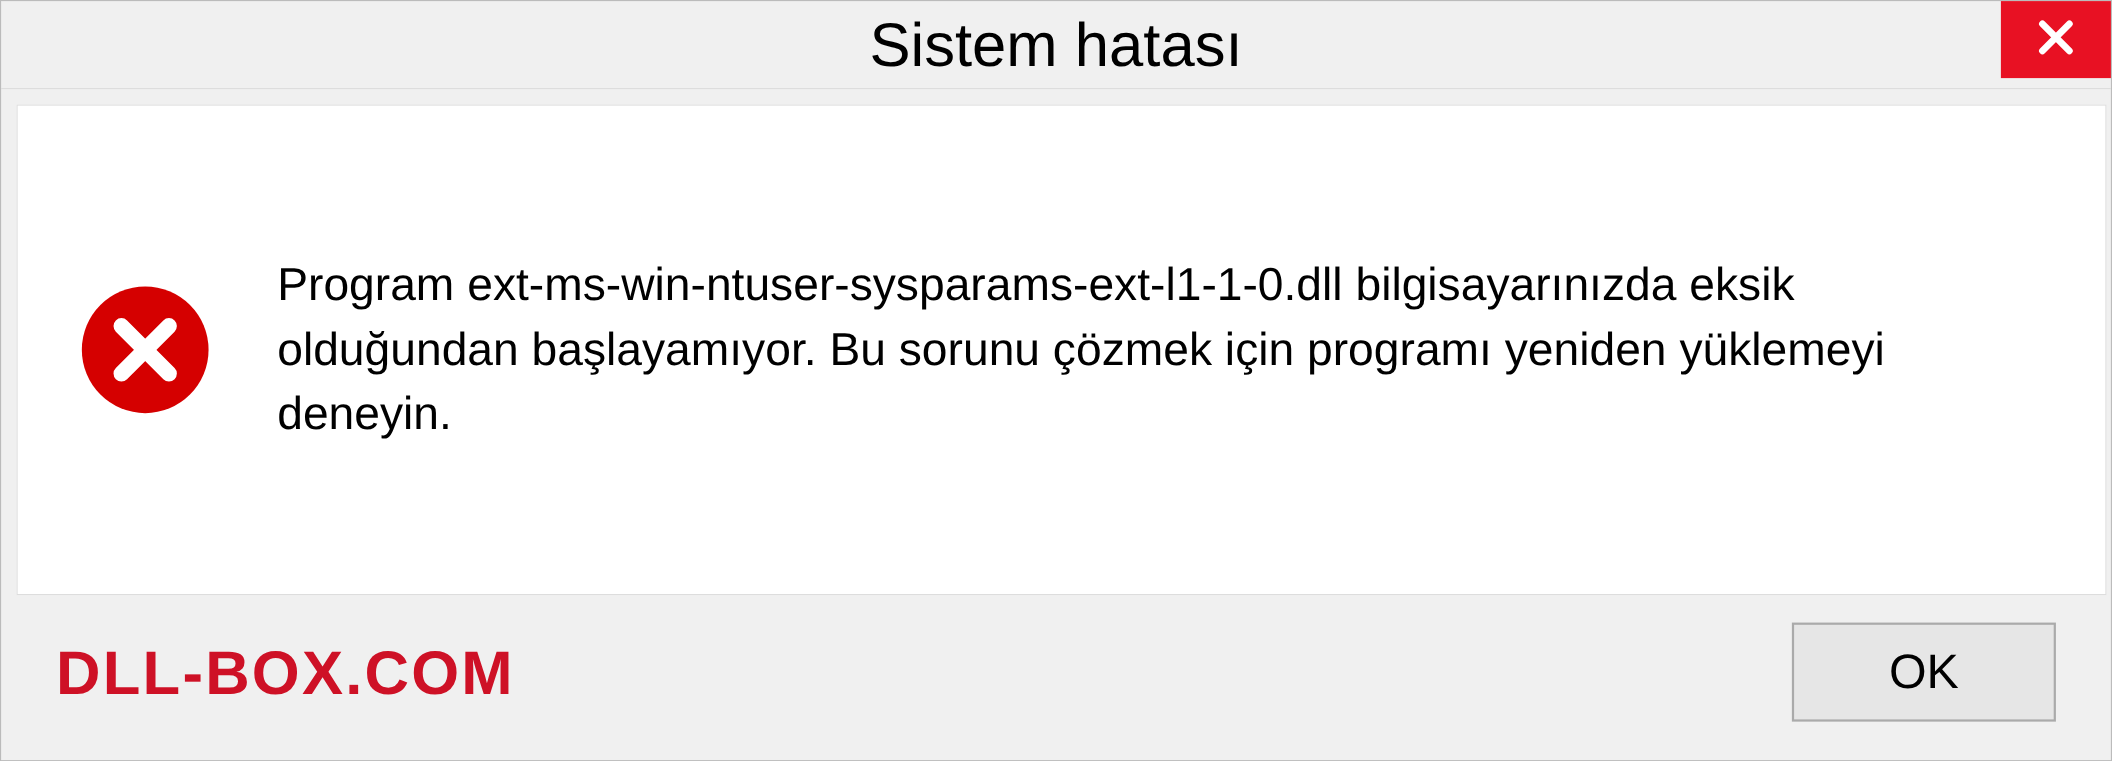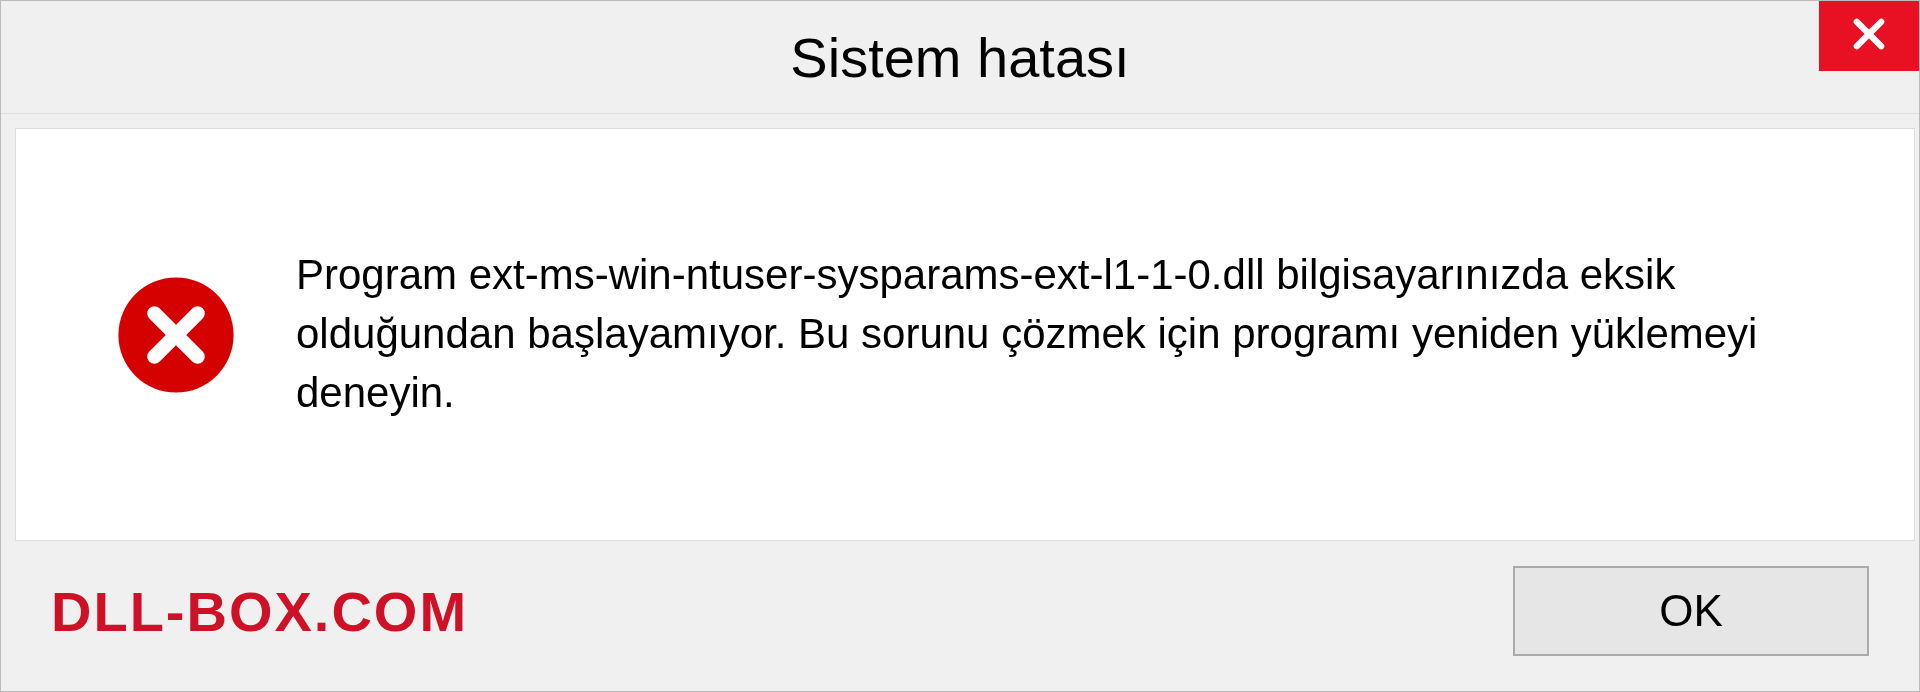--- a/index.html
+++ b/index.html
@@ -22,21 +22,21 @@
       bottom: 0;
       background: #f0f0f0;
       border: 1px solid #bbb;
       display: flex;
       flex-direction: column;
     }
     .titlebar {
       display: flex;
       align-items: center;
       justify-content: center;
-      height: 113px;
+      height: 80px;
       position: relative;
       border-bottom: 1px solid #ddd;
     }
     .titlebar .title {
       font-size: 56px;
       color: #000;
       font-weight: 400;
     }
     .close-btn {
       position: absolute;
@@ -54,21 +54,21 @@
       width: 42px;
       height: 42px;
     }
     .content {
       flex: 1;
       background: #ffffff;
       margin: 14px 4px 0 14px;
       border: 1px solid #ddd;
       display: flex;
       align-items: center;
-      padding: 40px 80px 40px 100px;
+      padding: 40px 80px 40px 56px;
       position: relative;
     }
     .error-icon {
       flex-shrink: 0;
       width: 120px;
       height: 120px;
       margin-right: 60px;
       display: flex;
       align-items: center;
       justify-content: center;
@@ -91,21 +91,21 @@
       height: 150px;
     }
     .watermark {
       font-size: 56px;
       font-weight: 900;
       color: #ce1126;
       letter-spacing: 2px;
       font-family: Arial Black, Arial, sans-serif;
     }
     .ok-btn {
-      width: 356px;
+      width: 240px;
       height: 90px;
       background: #e6e6e6;
       border: 2px solid #aaa;
       font-size: 44px;
       color: #000;
       display: flex;
       align-items: center;
       justify-content: center;
       cursor: pointer;
     }

